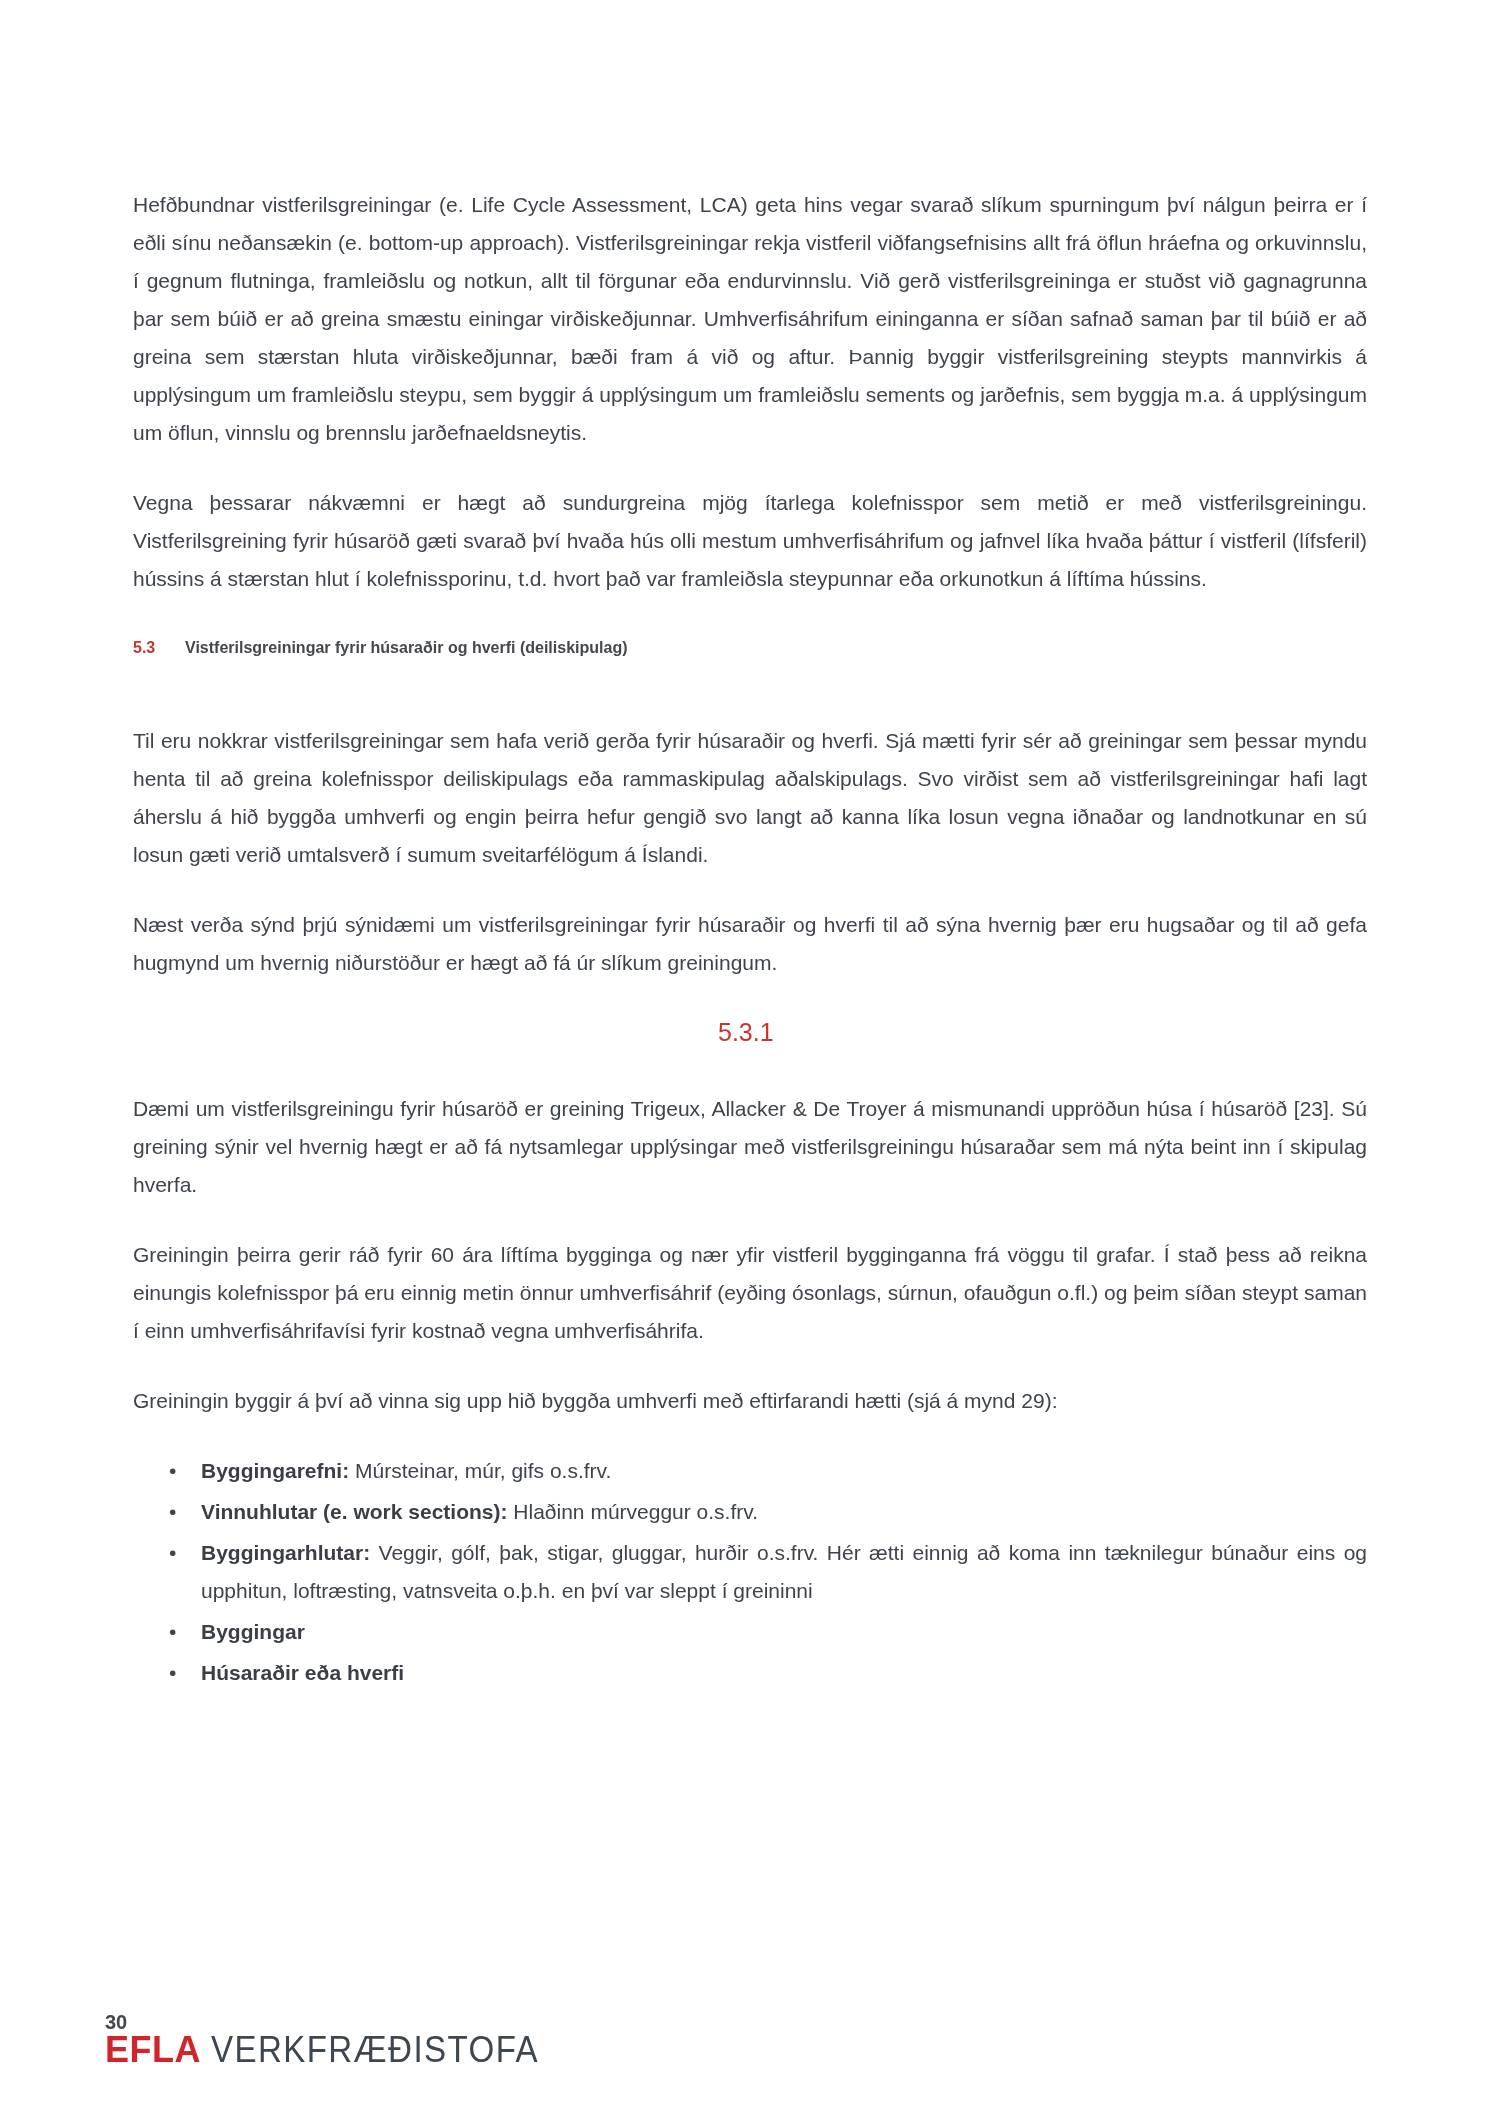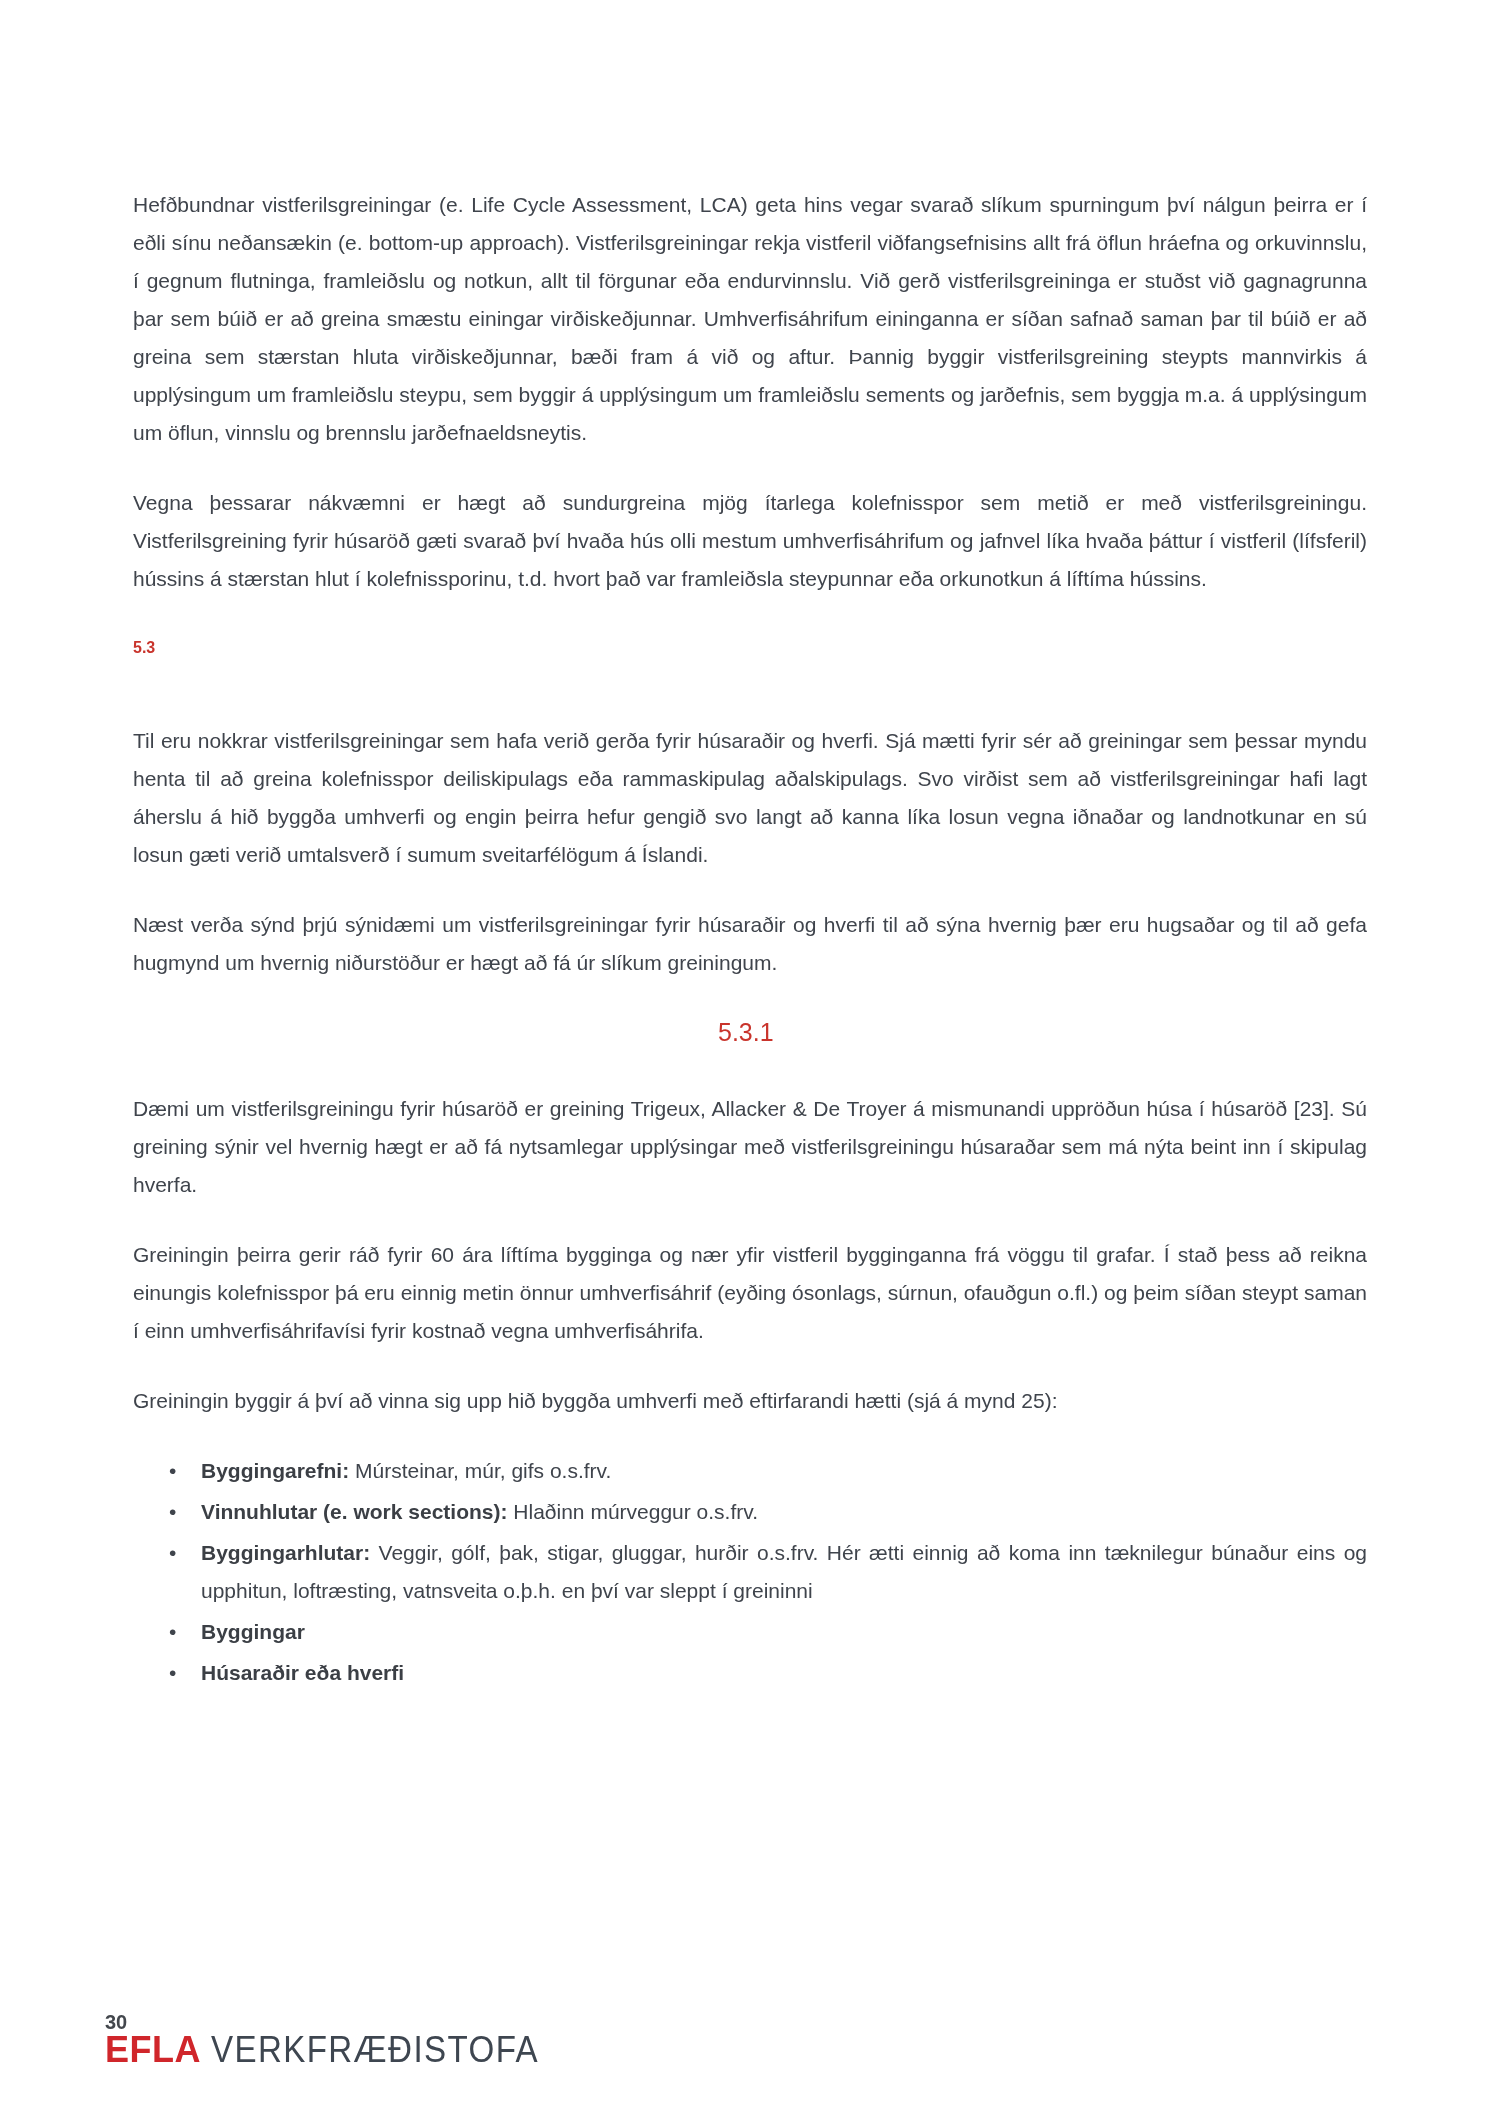--- a/index.html
+++ b/index.html
@@ -117,35 +117,36 @@
 
 <div class="page">
   <main class="content">
 
     <p class="body-text">Hefðbundnar vistferilsgreiningar (e. Life Cycle Assessment, LCA) geta hins vegar svarað slíkum spurningum því nálgun þeirra er í eðli sínu neðansækin (e. bottom-up approach). Vistferilsgreiningar rekja vistferil viðfangsefnisins allt frá öflun hráefna og orkuvinnslu, í gegnum flutninga, framleiðslu og notkun, allt til förgunar eða endurvinnslu. Við gerð vistferilsgreininga er stuðst við gagnagrunna þar sem búið er að greina smæstu einingar virðiskeðjunnar. Umhverfisáhrifum eininganna er síðan safnað saman þar til búið er að greina sem stærstan hluta virðiskeðjunnar, bæði fram á við og aftur. Þannig byggir vistferilsgreining steypts mannvirkis á upplýsingum um framleiðslu steypu, sem byggir á upplýsingum um framleiðslu sements og jarðefnis, sem byggja m.a. á upplýsingum um öflun, vinnslu og brennslu jarðefnaeldsneytis.</p>
 
     <p class="body-text">Vegna þessarar nákvæmni er hægt að sundurgreina mjög ítarlega kolefnisspor sem metið er með vistferilsgreiningu. Vistferilsgreining fyrir húsaröð gæti svarað því hvaða hús olli mestum umhverfisáhrifum og jafnvel líka hvaða þáttur í vistferil (lífsferil) hússins á stærstan hlut í kolefnissporinu, t.d. hvort það var framleiðsla steypunnar eða orkunotkun á líftíma hússins.</p>
 
     <h2 class="section-heading">
       <span class="heading-number">5.3</span>
+      <span class="heading-title">Vistferilsgreiningar fyrir húsaraðir og hverfi (deiliskipulag)</span>
     </h2>
 
     <p class="body-text">Til eru nokkrar vistferilsgreiningar sem hafa verið gerða fyrir húsaraðir og hverfi. Sjá mætti fyrir sér að greiningar sem þessar myndu henta til að greina kolefnisspor deiliskipulags eða rammaskipulag aðalskipulags. Svo virðist sem að vistferilsgreiningar hafi lagt áherslu á hið byggða umhverfi og engin þeirra hefur gengið svo langt að kanna líka losun vegna iðnaðar og landnotkunar en sú losun gæti verið umtalsverð í sumum sveitarfélögum á Íslandi.</p>
 
     <p class="body-text">Næst verða sýnd þrjú sýnidæmi um vistferilsgreiningar fyrir húsaraðir og hverfi til að sýna hvernig þær eru hugsaðar og til að gefa hugmynd um hvernig niðurstöður er hægt að fá úr slíkum greiningum.</p>
 
     <h3 class="subsection-heading">
       <span class="heading-number">5.3.1</span>
     </h3>
 
     <p class="body-text">Dæmi um vistferilsgreiningu fyrir húsaröð er greining Trigeux, Allacker &amp; De Troyer á mismunandi uppröðun húsa í húsaröð [23]. Sú greining sýnir vel hvernig hægt er að fá nytsamlegar upplýsingar með vistferilsgreiningu húsaraðar sem má nýta beint inn í skipulag hverfa.</p>
 
     <p class="body-text">Greiningin þeirra gerir ráð fyrir 60 ára líftíma bygginga og nær yfir vistferil bygginganna frá vöggu til grafar. Í stað þess að reikna einungis kolefnisspor þá eru einnig metin önnur umhverfisáhrif (eyðing ósonlags, súrnun, ofauðgun o.fl.) og þeim síðan steypt saman í einn umhverfisáhrifavísi fyrir kostnað vegna umhverfisáhrifa.</p>
 
-    <p class="body-text">Greiningin byggir á því að vinna sig upp hið byggða umhverfi með eftirfarandi hætti (sjá á mynd 25):</p>
+    <p class="body-text">Greiningin byggir á því að vinna sig upp hið byggða umhverfi með eftirfarandi hætti (sjá á mynd 29):</p>
 
     <ul class="bullet-list">
       <li>
         <span class="bullet-marker">•</span>
         <span class="li-text"><strong>Byggingarefni:</strong><span> Múrsteinar, múr, gifs o.s.frv.</span></span>
       </li>
       <li>
         <span class="bullet-marker">•</span>
         <span class="li-text"><strong>Vinnuhlutar (e. work sections):</strong><span> Hlaðinn múrveggur o.s.frv.</span></span>
       </li>

